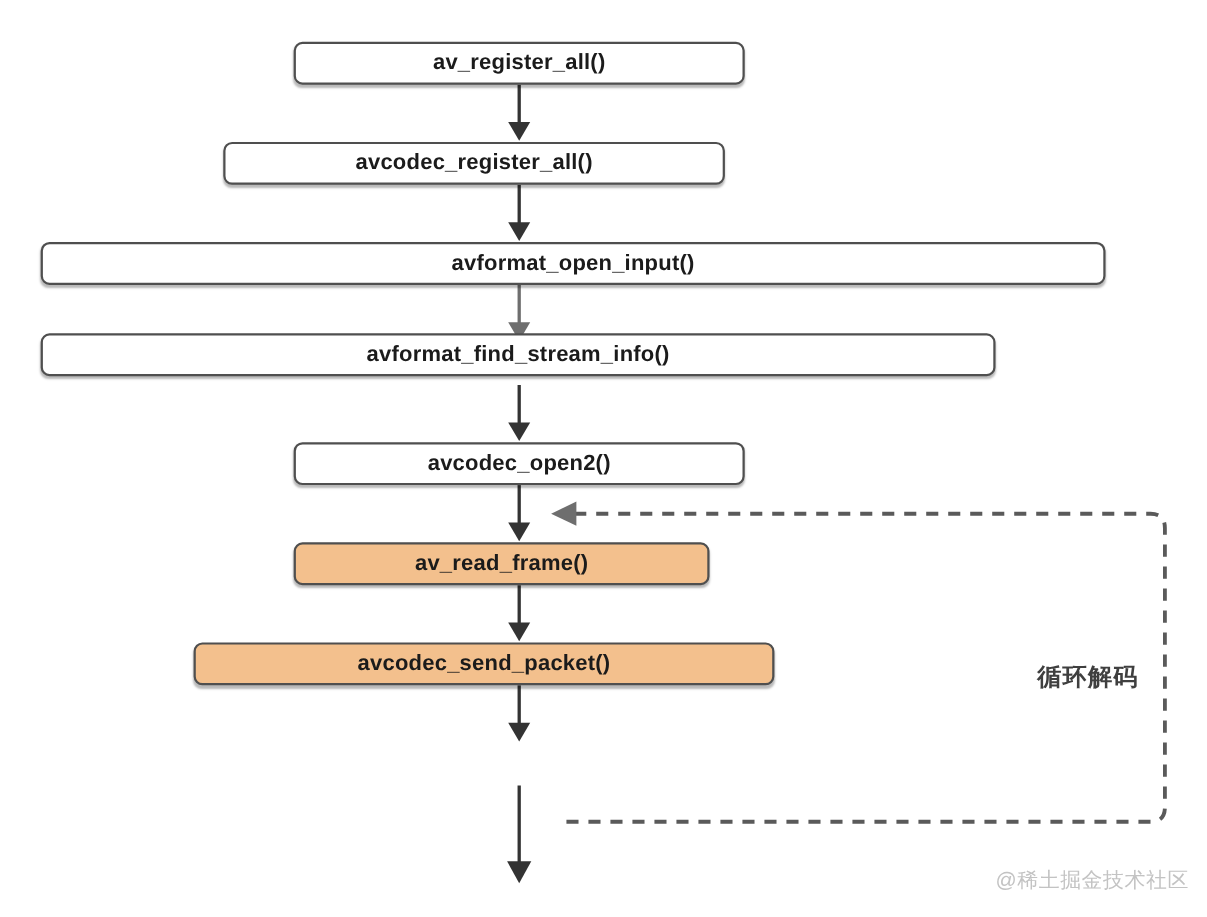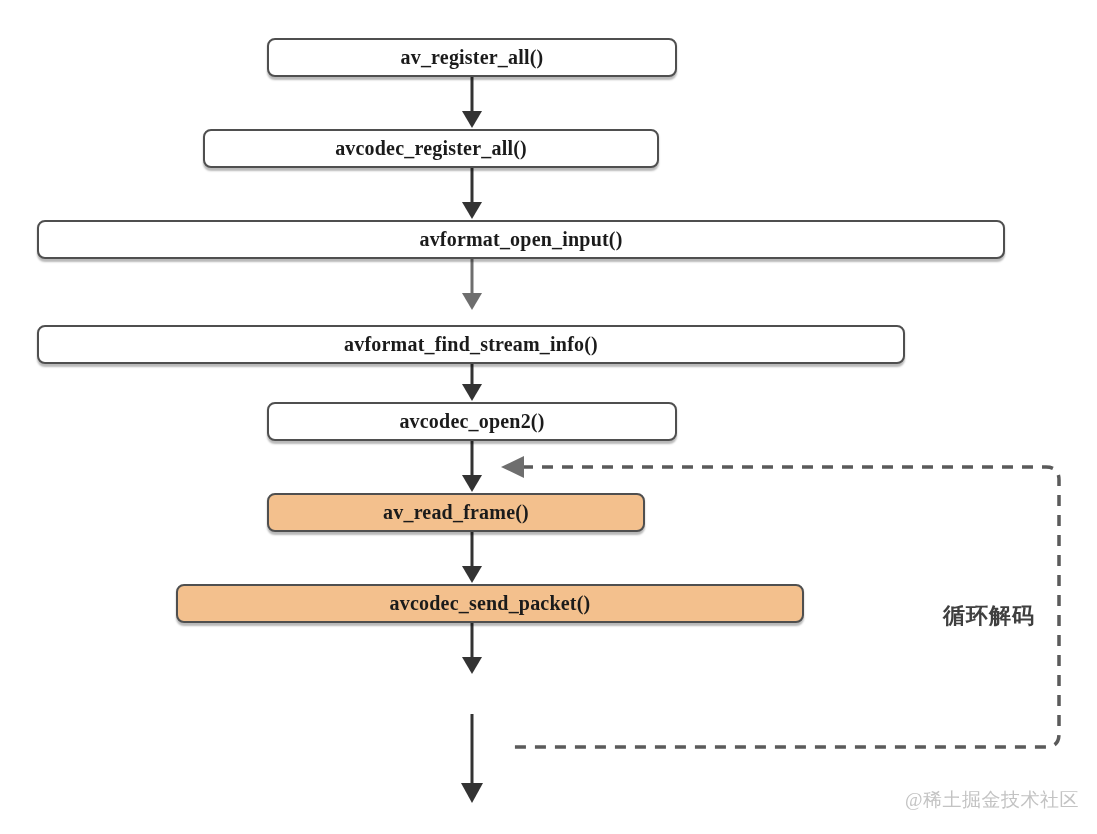--- a/index.html
+++ b/index.html
@@ -7,21 +7,20 @@
     padding: 0;
     background: #ffffff;
     font-family: "Liberation Sans", sans-serif;
   }
   .canvas {
     position: relative;
     width: 1097px;
     height: 834px;
     background: #ffffff;
     overflow: hidden;
-    font-family: Liberation Serif, serif;
   }
   .connector-layer {
     position: absolute;
     left: 0;
     top: 0;
     width: 1097px;
     height: 834px;
   }
   .edge-line {
     stroke: var(--arrow, #333333);
@@ -50,24 +49,24 @@
     font-weight: bold;
     font-size: 20px;
     color: #1b1b1b;
     box-shadow: 0 2.5px 2px rgba(0,0,0,0.28);
     letter-spacing: 0.2px;
   }
   .node.highlight { background: var(--highlight-fill, #f3c08d); }
   .n1 { left: 267px; top: 38px;  width: 410px; }
   .n2 { left: 203px; top: 129px; width: 456px; }
   .n3 { left: 37px;  top: 220px; width: 968px; }
-  .n4 { left: 37px;  top: 325px; width: 868px; text-align: right; }
+  .n4 { left: 37px;  top: 303px; width: 868px; text-align: right; }
   .n5 { left: 267px; top: 402px; width: 410px; }
   .n6 { left: 267px; top: 493px; width: 378px; }
-  .n7 { left: 176px; top: 584px; width: 628px; }
+  .n7 { left: 176px; top: 584px; width: 528px; }
   .n8 { left: 176px; top: 675px; width: 592px; }
   .loop-label {
     position: absolute;
     left: 925px;
     top: 601px;
     width: 110px;
     font-size: 22px;
     font-weight: 600;
     color: var(--loop-label-color, #3f3f3f);
     letter-spacing: 1px;

